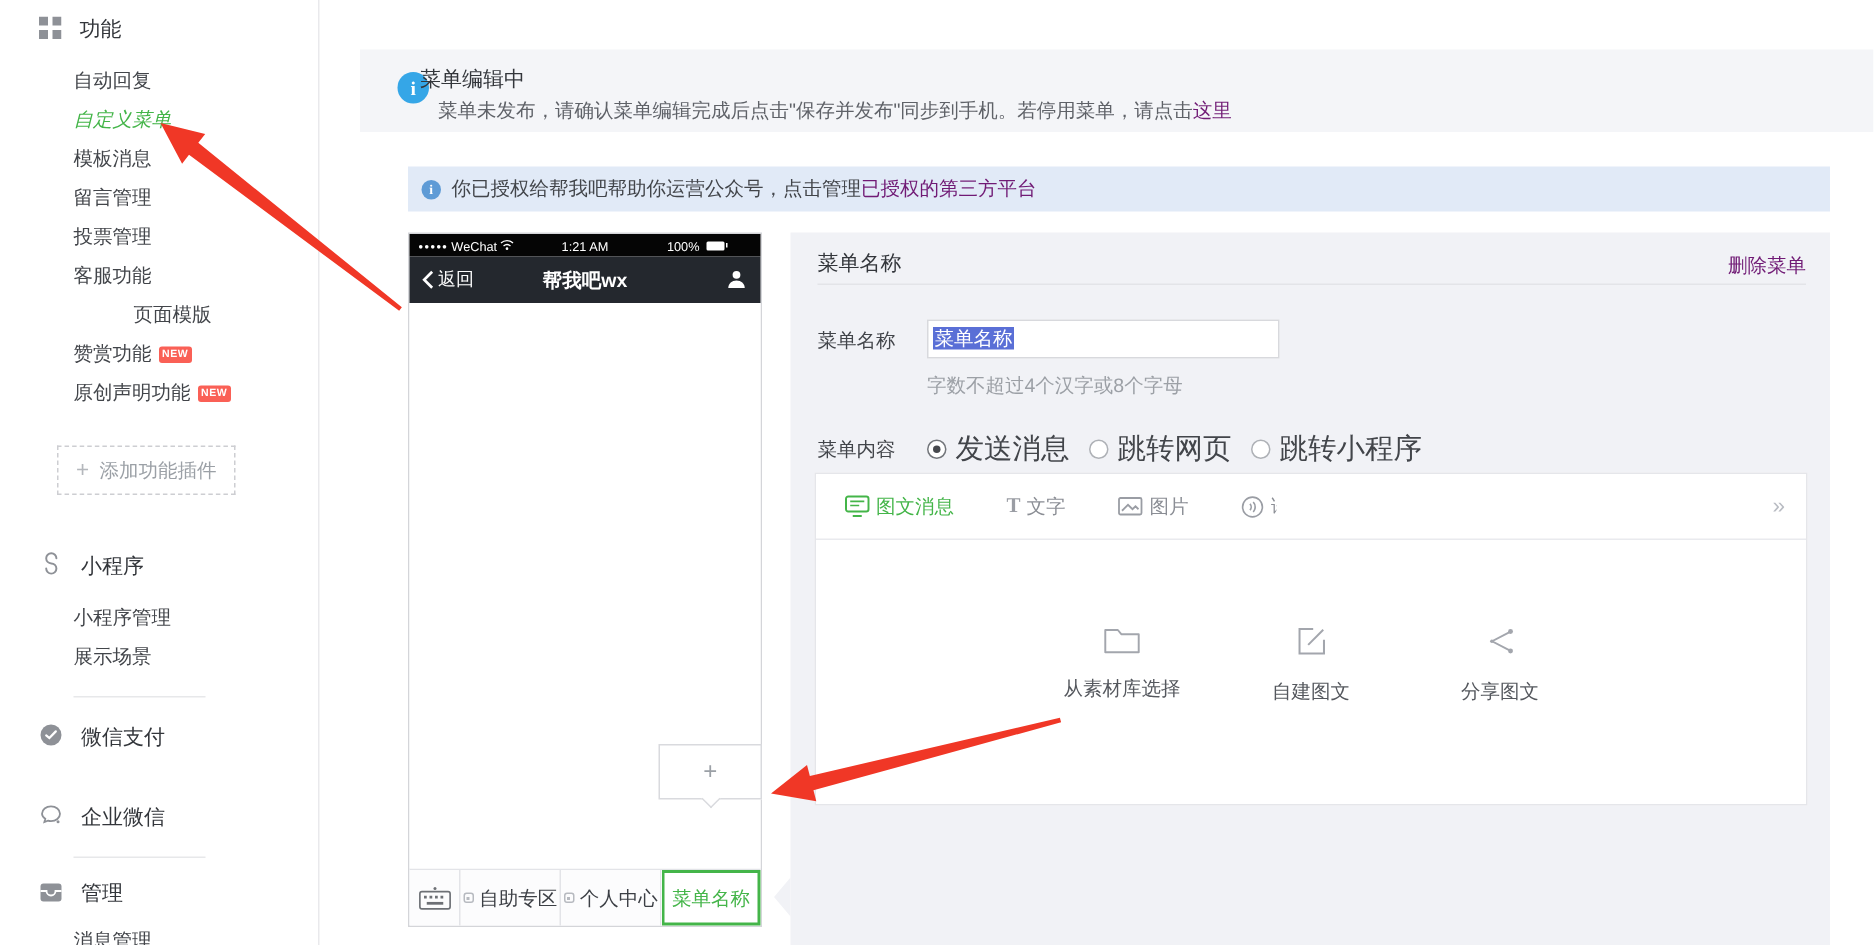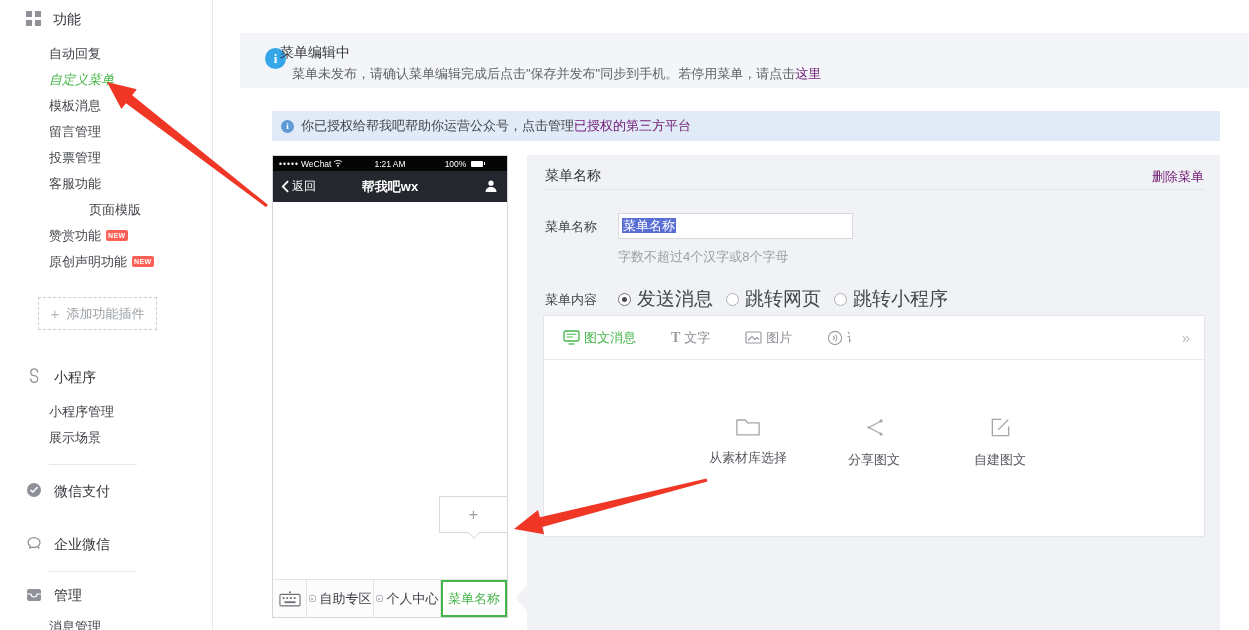--- a/index.html
+++ b/index.html
@@ -291,35 +291,35 @@
       <span class="more-ind">»</span>
     </div>
     <div class="mat-row">
       <div class="mat-item">
         <svg width="26" height="21" viewBox="0 0 28 22" fill="none" stroke="#a3a6ad" stroke-width="1.4" stroke-linejoin="round">
             <path d="M2 4h9l2.5 3H26v13H2z"></path>
           </svg>
         <span class="mlabel">从素材库选择</span>
       </div>
       <div class="mat-item">
+        <svg width="23" height="23" viewBox="0 0 24 24" fill="none" stroke="#a3a6ad" stroke-width="1.4">
+            <path d="M20.5 11v9.5H3.5V3.5H13"></path>
+            <path d="M9.5 14.5 20 4"></path>
+          </svg>
+        <span class="mlabel">自建图文</span>
+      </div>
+      <div class="mat-item">
         <svg width="23" height="23" viewBox="0 0 24 24" fill="none" stroke="#a3a6ad" stroke-width="1.3">
             <path d="M18.5 5.5 6 12l12.5 6.5"></path>
             <circle cx="18.8" cy="5.2" r="1.7" fill="#a3a6ad" stroke="none"></circle>
             <circle cx="18.8" cy="18.8" r="1.7" fill="#a3a6ad" stroke="none"></circle>
             <circle cx="5.8" cy="12" r="1.2" fill="#a3a6ad" stroke="none"></circle>
           </svg>
         <span class="mlabel">分享图文</span>
       </div>
-      <div class="mat-item">
-        <svg width="23" height="23" viewBox="0 0 24 24" fill="none" stroke="#a3a6ad" stroke-width="1.4">
-            <path d="M20.5 11v9.5H3.5V3.5H13"></path>
-            <path d="M9.5 14.5 20 4"></path>
-          </svg>
-        <span class="mlabel">自建图文</span>
-      </div>
     </div>
   </div>
 </div>
 
 <svg class="arrows" viewBox="0 0 1249 630">
   <polygon points="107,82 136.8,89.3 132.2,95.2 267.9,204.8 266.1,207.2 126.0,103.2 121.4,109.1" fill="#f03726"></polygon>
   <polygon points="514,529 538.0,510.0 539.9,517.3 706.6,478.5 707.4,481.5 542.3,526.9 544.2,534.2" fill="#f03726"></polygon>
 </svg>
 
 </body></html>

